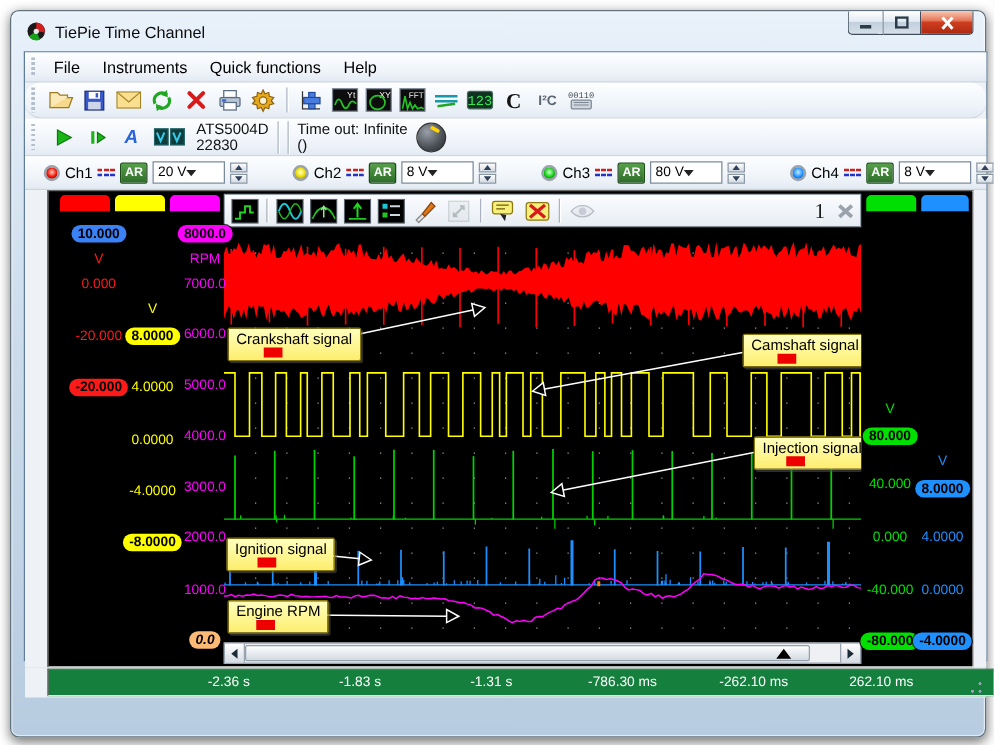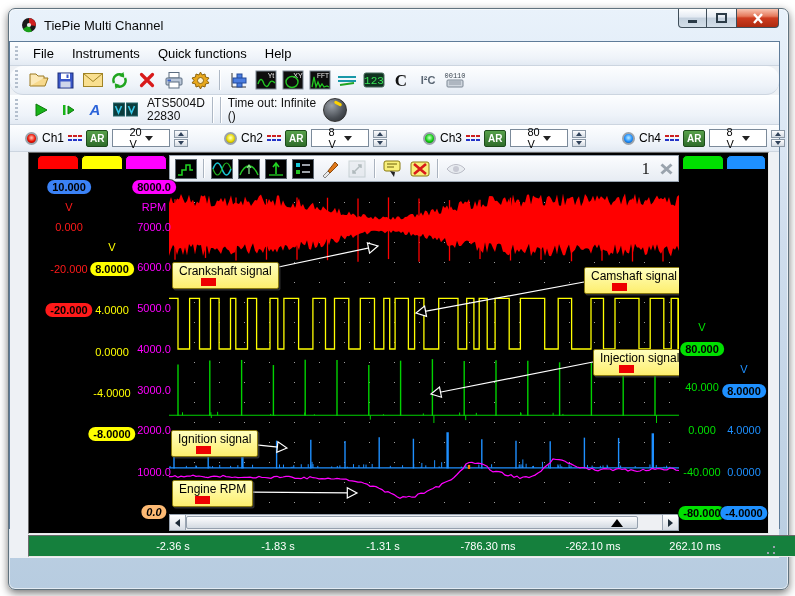--- a/index.html
+++ b/index.html
@@ -11,21 +11,21 @@
   .titlebar{position:absolute;left:0;top:0;right:0;height:32px;display:flex;align-items:center;padding-left:12px;gap:7px;}
   .title{font-size:13px;color:#0c0c0c;}
   .winbtns{position:absolute;top:0;right:9px;display:flex;}
   .wbtn{width:29px;height:19px;border:1px solid #3f4e5a;border-top:none;display:flex;align-items:center;justify-content:center;
         background:linear-gradient(#ffffff,#e3eaf2 45%,#c3d0dd 50%,#d4dfe9);box-sizing:border-box;}
   .wbtn.min{border-radius:0 0 0 4px;}
   .wbtn.max{border-left:none;border-right:none;}
   .wbtn.close{width:43px;border-radius:0 0 4px 0;
         background:linear-gradient(#f9c5b2,#e5795b 40%,#ce3d20 50%,#ad2a10);}
   
-  .client{position:absolute;left:0;top:32px;width:771px;height:488px;background:#eef1f5;border:1px solid #5f7c99;box-sizing:border-box;}
+  .client{position:absolute;left:10px;top:32px;width:771px;height:488px;background:#eef1f5;border:1px solid #5f7c99;box-sizing:border-box;}
   .bar{position:absolute;left:0;right:0;background:linear-gradient(#fdfeff,#eef3f9 70%,#e3eaf3);border-bottom:1px solid #ccd5e0;display:flex;align-items:center;box-sizing:border-box;}
   .grip{width:3px;align-self:stretch;margin:4px 6px 4px 5px;background:repeating-linear-gradient(180deg,#b4bfcd 0 2px,rgba(0,0,0,0) 2px 4px);}
   .menubar{top:0;height:24px;}
   .menu-item{padding:3px 9px;font-size:13px;color:#000;}
   .toolbar{top:24px;height:29px;gap:2px;border-radius:13px;}
   .tbtn{width:25px;height:24px;display:flex;align-items:center;justify-content:center;}
   .tsep{width:1px;height:20px;background:#aeb8c5;box-shadow:1px 0 0 #fff;margin:0 4px;}
   .infobar{top:53px;height:30px;gap:7px;font-size:12px;color:#111;}
   .ibtn{display:flex;align-items:center;justify-content:center;width:20px;height:22px;}
   .vsep{width:1px;height:26px;background:#aeb8c5;box-shadow:1px 0 0 #fff;}
@@ -39,21 +39,21 @@
   .led{width:13px;height:13px;border-radius:50%;border:2px solid #9aa2ab;box-sizing:border-box;}
   .led1{background:radial-gradient(circle at 50% 42%,#ffb0a0 8%,#ee1000 55%,#700000);}
   .led2{background:radial-gradient(circle at 50% 42%,#ffffa8 8%,#e8d800 55%,#6d6400);}
   .led3{background:radial-gradient(circle at 50% 42%,#b0ffb0 8%,#10cc10 55%,#005800);}
   .led4{background:radial-gradient(circle at 50% 42%,#a8e0ff 8%,#1e8fff 55%,#003f80);}
   .chlabel{font-size:12px;color:#000;}
   .coupling{display:inline-flex;flex-direction:column;gap:2px;}
   .coupling i{width:14px;height:2px;background:repeating-linear-gradient(90deg,#cc2020 0 4px,rgba(0,0,0,0) 4px 5px);}
   .coupling i.cb{background:repeating-linear-gradient(90deg,#2433c6 0 4px,rgba(0,0,0,0) 4px 5px);}
   .arbtn{background:linear-gradient(#57a04b,#2f6d2a);color:#fff;font-size:10px;font-weight:bold;padding:2px 3px;border:1px solid #1c4c1a;border-radius:2px;}
-  .rangebox{width:58px;height:18px;background:#fff;border:1px solid #7b8a9a;display:flex;align-items:center;justify-content:flex-end;font-size:11px;padding:0 16px;box-sizing:border-box;}
+  .rangebox{width:58px;height:18px;background:#fff;border:1px solid #7b8a9a;display:flex;align-items:center;justify-content:flex-start;font-size:11px;padding:0 3px;box-sizing:border-box;}
   .ddarrow{width:0;height:0;border-left:4px solid transparent;border-right:4px solid transparent;border-top:5px solid #222;}
   .spin{display:flex;flex-direction:column;gap:1px;}
   .spin b{width:14px;height:8px;display:flex;align-items:center;justify-content:center;background:linear-gradient(#fdfdfe,#d4dbe3);border:1px solid #8b98a6;box-sizing:border-box;}
   .tri-up{width:0;height:0;border-left:3px solid transparent;border-right:3px solid transparent;border-bottom:4px solid #30425a;}
   .tri-dn{width:0;height:0;border-left:3px solid transparent;border-right:3px solid transparent;border-top:4px solid #30425a;}
   
   .mainwrap{position:absolute;left:0;right:0;top:110px;height:382px;background:#eef1f5;}
   .blackbox{position:absolute;left:18px;top:0;width:739px;height:380px;background:#000;border:1px solid;border-color:#6a6a6a #e8e8e8 #e8e8e8 #6a6a6a;box-sizing:content-box;}
   .tab{position:absolute;top:2px;height:15px;width:42px;border-radius:5px 5px 0 0;border:1px solid #000;box-sizing:border-box;}
   .tick{position:absolute;transform:translate(-50%,-50%);font-size:11px;white-space:nowrap;z-index:3;}
@@ -91,21 +91,21 @@
 <div class="stage">
 <div class="win">
 
   <div class="titlebar">
     <svg width="16" height="16">
       <circle cx="8" cy="8" r="7" fill="#1a1a1a"></circle>
       <path d="M8 8 L8 1 A7 7 0 0 1 14.8 9 Z" fill="#d02020"></path>
       <path d="M8 8 L2 12 A7 7 0 0 0 11 14.6 Z" fill="#18a018"></path>
       <circle cx="8" cy="8" r="2.1" fill="#e8e8e8"></circle>
     </svg>
-    <span class="title">TiePie Multi Channel</span>
+    <span class="title">TiePie Time Channel</span>
     <div class="winbtns">
       <div class="wbtn min">
         <svg width="10" height="9">
               <rect x="0" y="6" width="9" height="3" fill="#2b3b47"></rect>
             </svg>
       </div>
       <div class="wbtn max">
         <svg width="11" height="10">
               <rect x="1" y="1" width="9" height="8" fill="none" stroke="#2b3b47" stroke-width="2"></rect>
             </svg>

